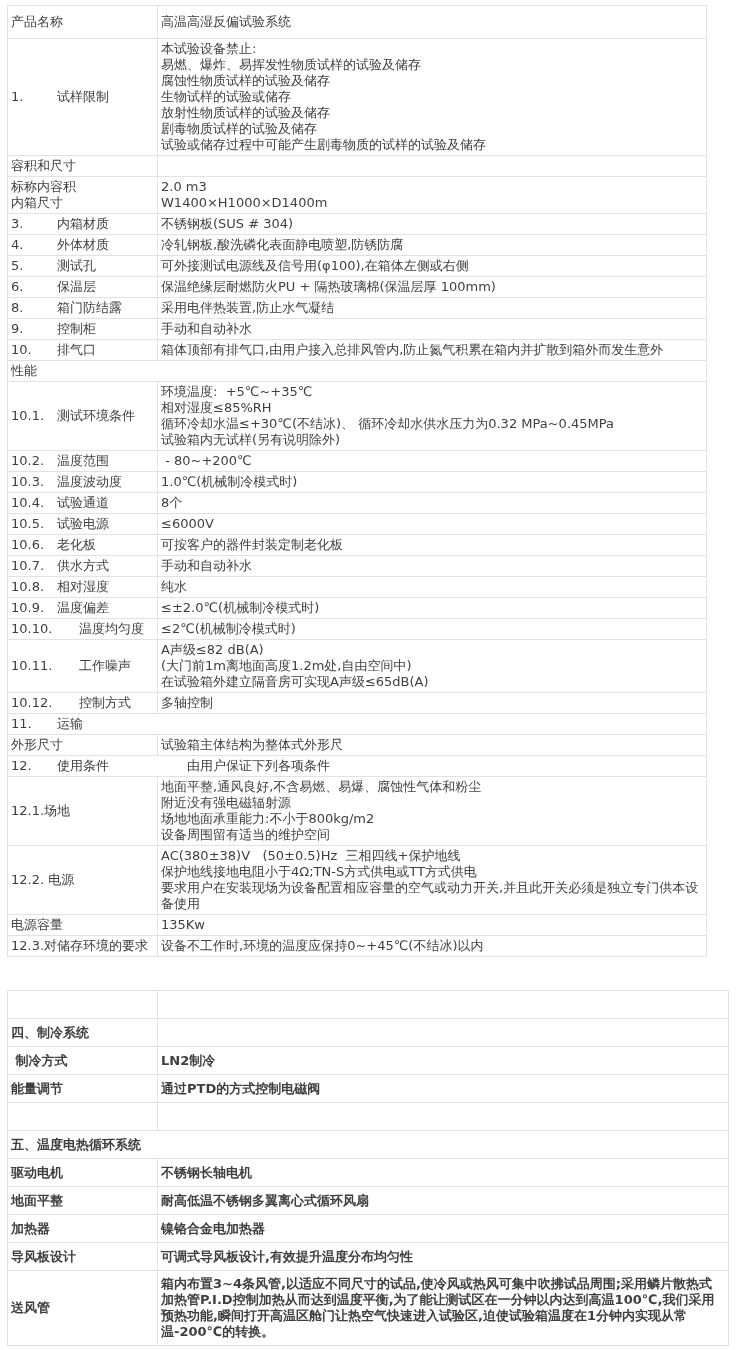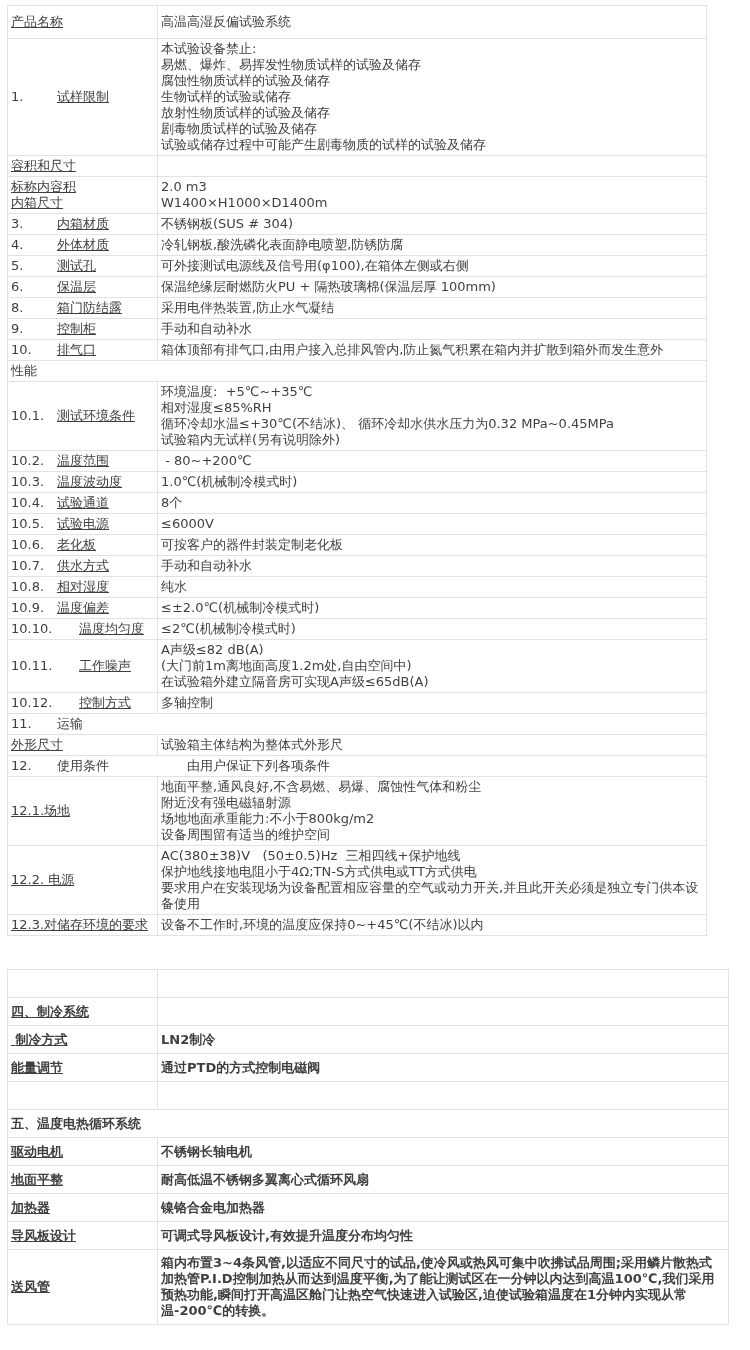--- a/index.html
+++ b/index.html
@@ -17,22 +17,22 @@
   #t2{width:722px;font-weight:bold;}
   td.cell{
     border:1px solid #e2e2e2;
     padding:2px 5px 2px 3px;
     line-height:16px;
     vertical-align:middle;
     overflow:hidden;
   }
   #t2 td.cell{padding-top:5px;padding-bottom:5px;height:17px;}
   #t1 tr:first-child td.cell{height:28px;}
-  #t1 td.left{width:141px;text-decoration:underline;}
-  #t2 td.left{width:141px;text-decoration:underline;}
+  #t1 td.left{width:141px;}
+  #t2 td.left{width:141px;}
   .txt{white-space:pre-wrap;}
   .num{
     display:inline-block;
     min-width:46px;
     white-space:pre;
   }
   .num.wide{min-width:68px;}
   .head-value{margin-left:78px;}
 </style>
 </head>
@@ -166,20 +166,24 @@
 场地地面承重能力:不小于800kg/m2
 设备周围留有适当的维护空间</span></td>
         </tr>
         <tr>
           <td class="cell left"><span class="txt">12.2. 电源</span></td>
           <td class="cell right"><span class="txt">AC(380±38)V   (50±0.5)Hz  三相四线+保护地线
 保护地线接地电阻小于4Ω;TN-S方式供电或TT方式供电
 要求用户在安装现场为设备配置相应容量的空气或动力开关,并且此开关必须是独立专门供本设备使用</span></td>
         </tr>
         <tr>
+          <td class="cell left"><span class="txt">电源容量</span></td>
+          <td class="cell right"><span class="txt">135Kw</span></td>
+        </tr>
+        <tr>
           <td class="cell left"><span class="txt">12.3.对储存环境的要求</span></td>
           <td class="cell right"><span class="txt">设备不工作时,环境的温度应保持0~+45℃(不结冰)以内</span></td>
         </tr>
       </tbody>
     </table>
   <table id="t2">
       <tbody>
         <tr>
           <td class="cell left"></td>
           <td class="cell right"></td>

